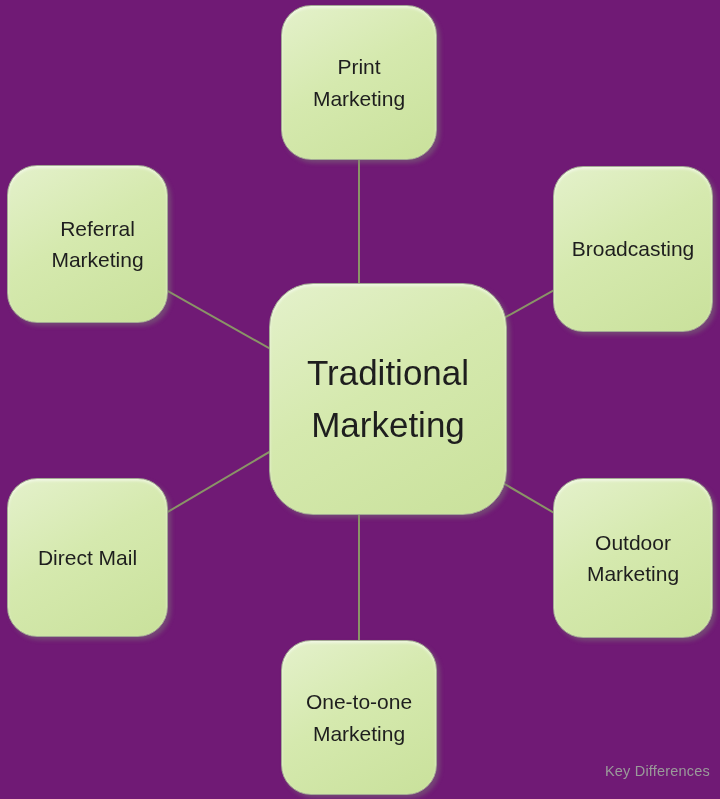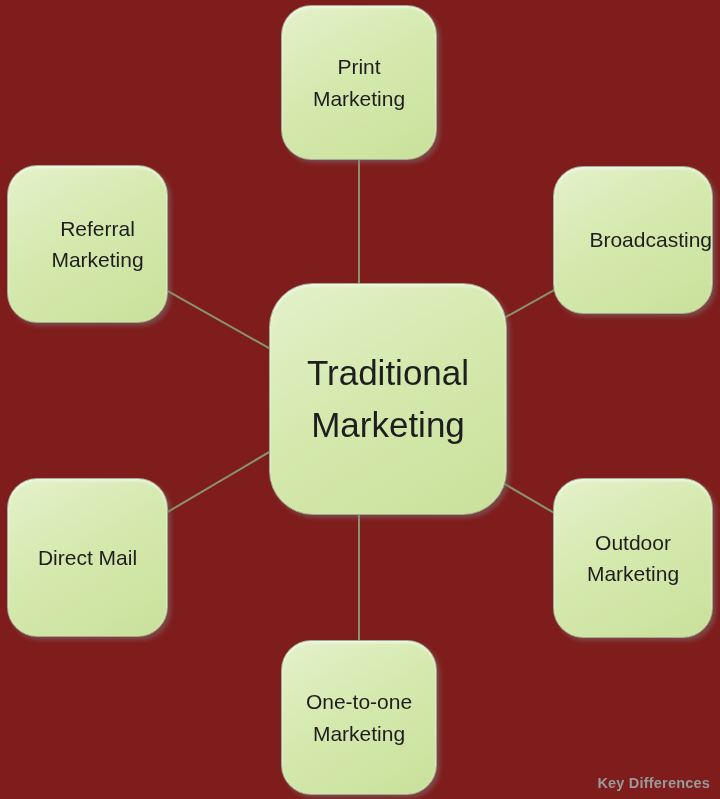--- a/index.html
+++ b/index.html
@@ -5,21 +5,21 @@
   html, body {
     margin: 0;
     padding: 0;
     background: #fefefb;
     font-family: "Liberation Sans", sans-serif;
   }
   .canvas {
     position: relative;
     width: 720px;
     height: 799px;
-    background: #7f1d1d;
+    background: #701a75;
     overflow: hidden;
   }
   .connectors {
     position: absolute;
     left: 0;
     top: 0;
     width: 720px;
     height: 799px;
   }
   .node {
@@ -33,38 +33,38 @@
     border: 1px solid #a3a894;
     background: linear-gradient(150deg, #e4f1cb 0%, #d5e9ae 45%, #c9e19b 100%);
     box-shadow: 3px 3px 4px rgba(125,125,120,0.45),
                 inset 0 2px 3px rgba(255,255,255,0.55);
     color: #1e1e1e;
     font-size: 21px;
     line-height: 1.5;
     white-space: pre-line;
   }
   .node-print       { left: 281px; top: 5px;   width: 156px; height: 155px; }
-  .node-broadcasting{ left: 553px; top: 166px; width: 160px; height: 148px; justify-content: flex-end; }
+  .node-broadcasting{ left: 553px; top: 166px; width: 160px; height: 166px; }
   .node-referral    { left: 7px;   top: 165px; width: 161px; height: 158px; padding-left: 20px; }
   .node-outdoor     { left: 553px; top: 478px; width: 160px; height: 160px; }
   .node-direct      { left: 7px;   top: 478px; width: 161px; height: 159px; }
   .node-onetoone    { left: 281px; top: 640px; width: 156px; height: 155px; }
   .node-center {
     left: 240px; top: 283px; width: 238px; height: 232px;
     border-radius: 44px;
     font-size: 35px;
     line-height: 1.5;
     margin-left: 29px;
   }
   .watermark {
     position: absolute;
     right: 10px;
-    bottom: 8px;
+    bottom: 20px;
     color: #9a9a9a;
-    font-weight: bold;
+    font-weight: normal;
     font-size: 14.5px;
     letter-spacing: 0.2px;
   }
 </style>
 </head>
 <body>
 
 <div class="canvas">
 
   <svg class="connectors" viewBox="0 0 720 799" xmlns="http://www.w3.org/2000/svg">

